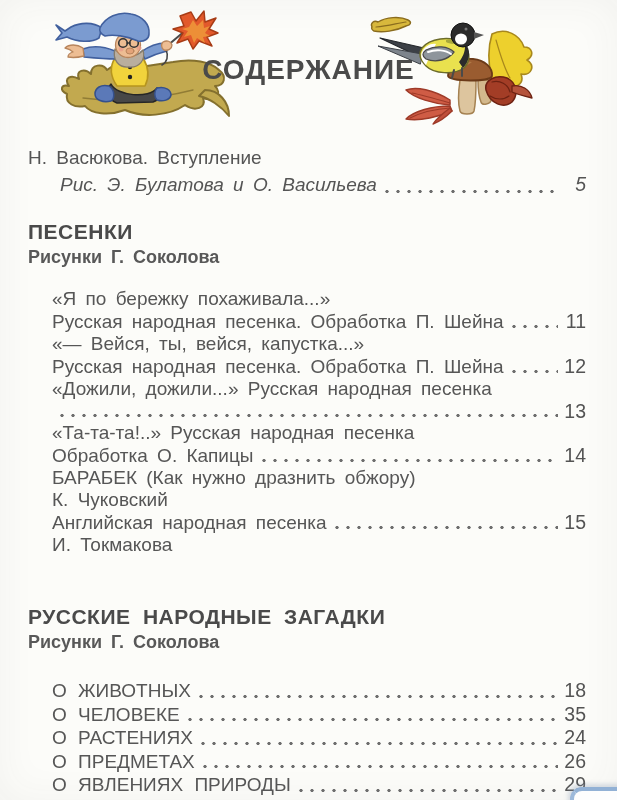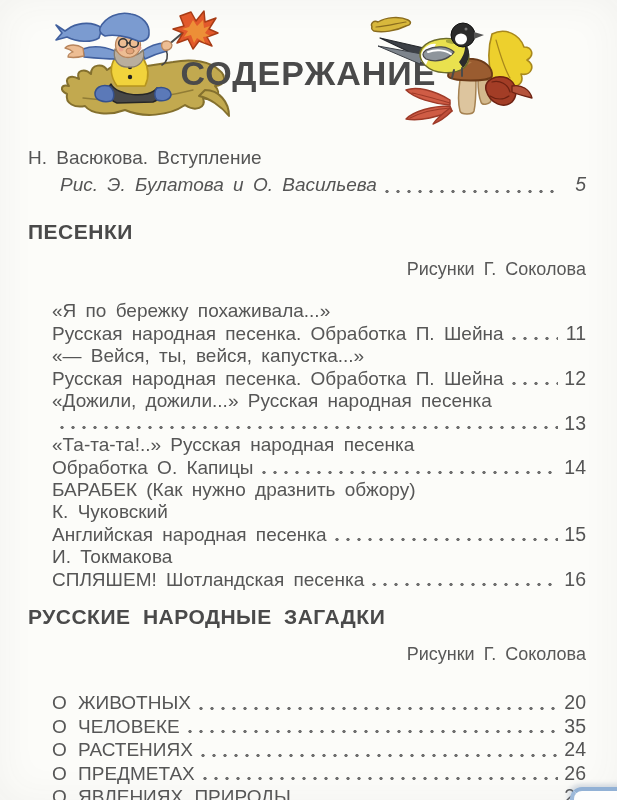--- a/index.html
+++ b/index.html
@@ -8,42 +8,42 @@
     width:617px;height:800px;
     background:#fcfcf9;
     overflow:hidden;
     font-family:"Liberation Sans","DejaVu Sans",sans-serif;
     color:#555;
     box-shadow:inset 0 0 40px rgba(60,60,60,0.05);
   }
   .page-title{
     position:absolute;top:54px;left:0;right:0;
     margin:0;text-align:center;
-    font-size:34px;font-weight:bold;color:#4a4a4a;
+    font-size:28px;font-weight:bold;color:#4a4a4a;
     letter-spacing:1px;word-spacing:3px;
   }
   .illus{position:absolute;}
   .illus-left{left:53px;top:6px;}
   .illus-right{left:364px;top:14px;}
 
   .intro{position:absolute;left:28px;right:31px;top:145px;}
   .intro-line{line-height:26px;font-size:19px;word-spacing:4px;display:flex;align-items:baseline;}
   .italic{font-style:italic;margin-left:32px;}
 
   .section{position:absolute;left:28px;right:31px;}
   .section-1{top:220px;}
   .section-2{top:605px;}
   .section-title{
     margin:0;
     font-size:21px;line-height:24px;font-weight:bold;color:#4a4a4a;
     letter-spacing:0.5px;word-spacing:6px;
   }
   .section-subtitle{
-    margin:14px 0 0 0;text-align:right;
-    font-size:18px;line-height:22px;font-weight:normal;color:#585858;
+    margin:2px 0 0 0;text-align:left;
+    font-size:18px;line-height:22px;font-weight:bold;color:#585858;
     word-spacing:4px;
   }
   .entries{margin-top:20px;}
   .section-2 .entries{margin-top:26px;}
   .entry{
     display:flex;align-items:baseline;
     font-size:19px;line-height:22px;word-spacing:4px;color:#565656;margin-left:24px;
   }
   .section-2 .entry{line-height:23.5px;word-spacing:6px;}
   .leader{
@@ -190,36 +190,31 @@
         <span>К. Чуковский</span>
       </div>
       <div class="entry">
         <span>Английская народная песенка</span>
         <span class="leader"></span>
         <span class="pg">15</span>
       </div>
       <div class="entry">
         <span>И. Токмакова</span>
       </div>
-      <div class="entry">
-        <span>СПЛЯШЕМ! Шотландская песенка</span>
-        <span class="leader"></span>
-        <span class="pg">16</span>
-      </div>
     </div>
   </div>
 
   <div class="section section-2">
     <h2 class="section-title">РУССКИЕ НАРОДНЫЕ ЗАГАДКИ</h2>
     <h3 class="section-subtitle">Рисунки Г. Соколова</h3>
     <div class="entries">
       <div class="entry">
         <span>О ЖИВОТНЫХ</span>
         <span class="leader"></span>
-        <span class="pg">20</span>
+        <span class="pg">18</span>
       </div>
       <div class="entry">
         <span>О ЧЕЛОВЕКЕ</span>
         <span class="leader"></span>
         <span class="pg">35</span>
       </div>
       <div class="entry">
         <span>О РАСТЕНИЯХ</span>
         <span class="leader"></span>
         <span class="pg">24</span>

